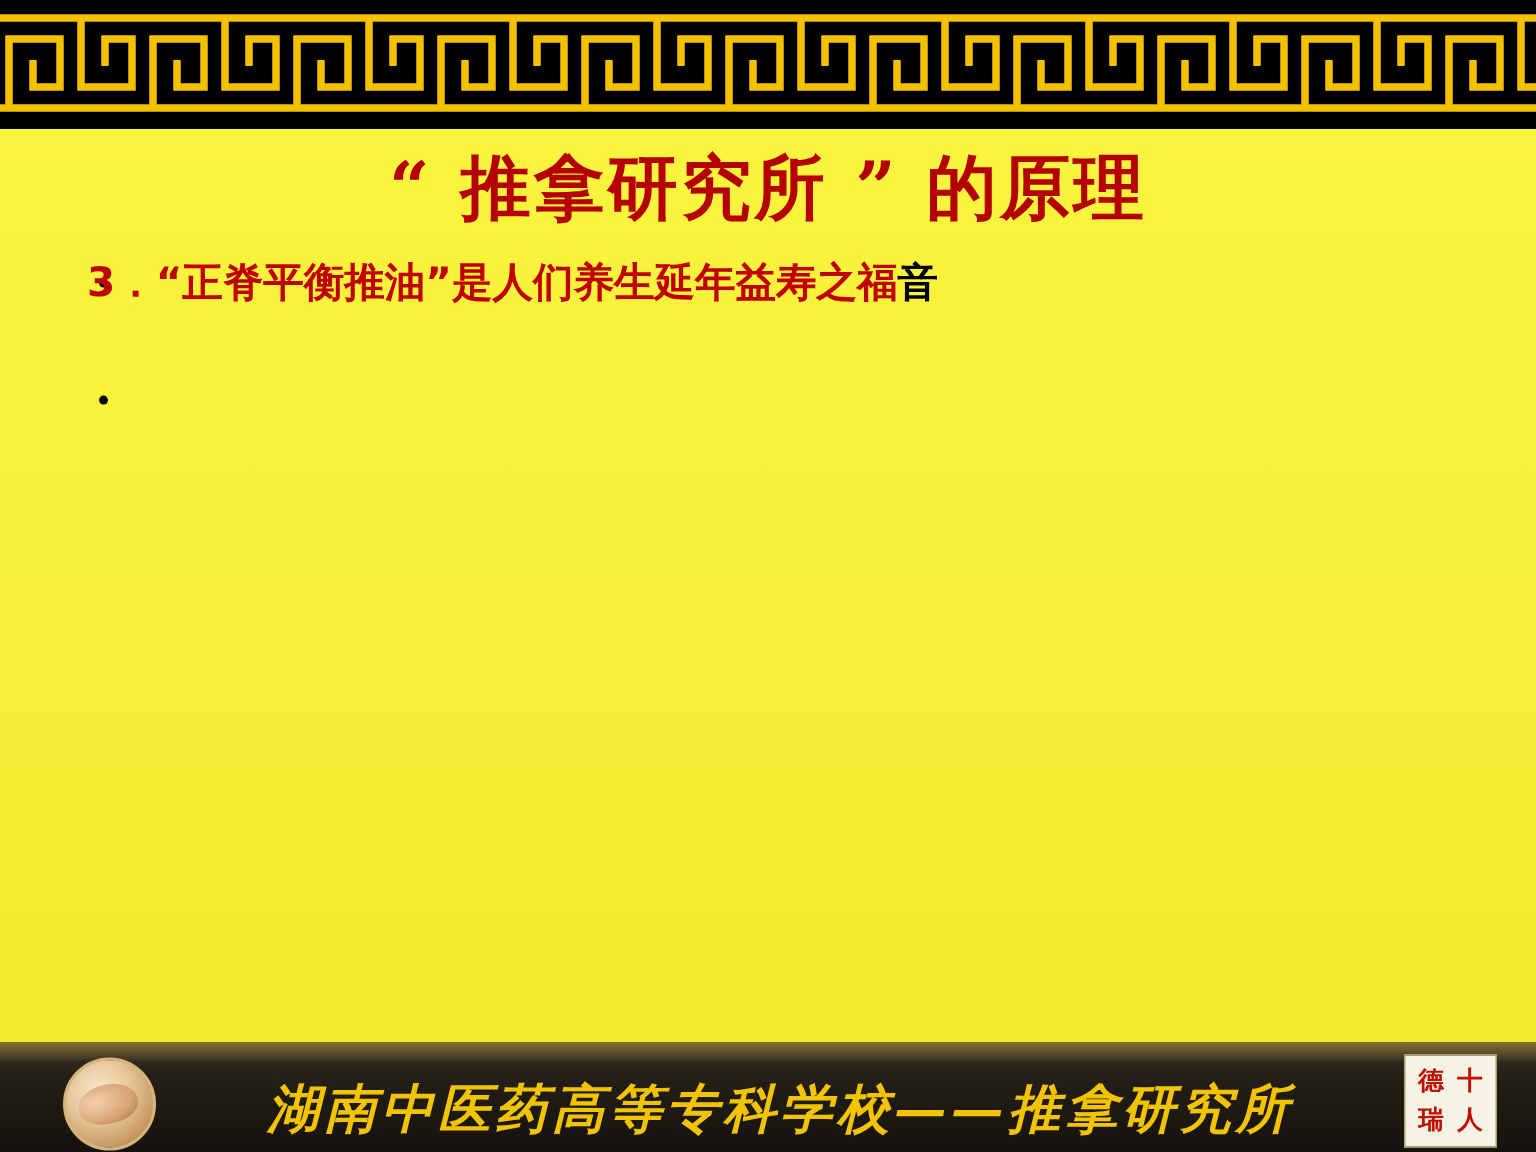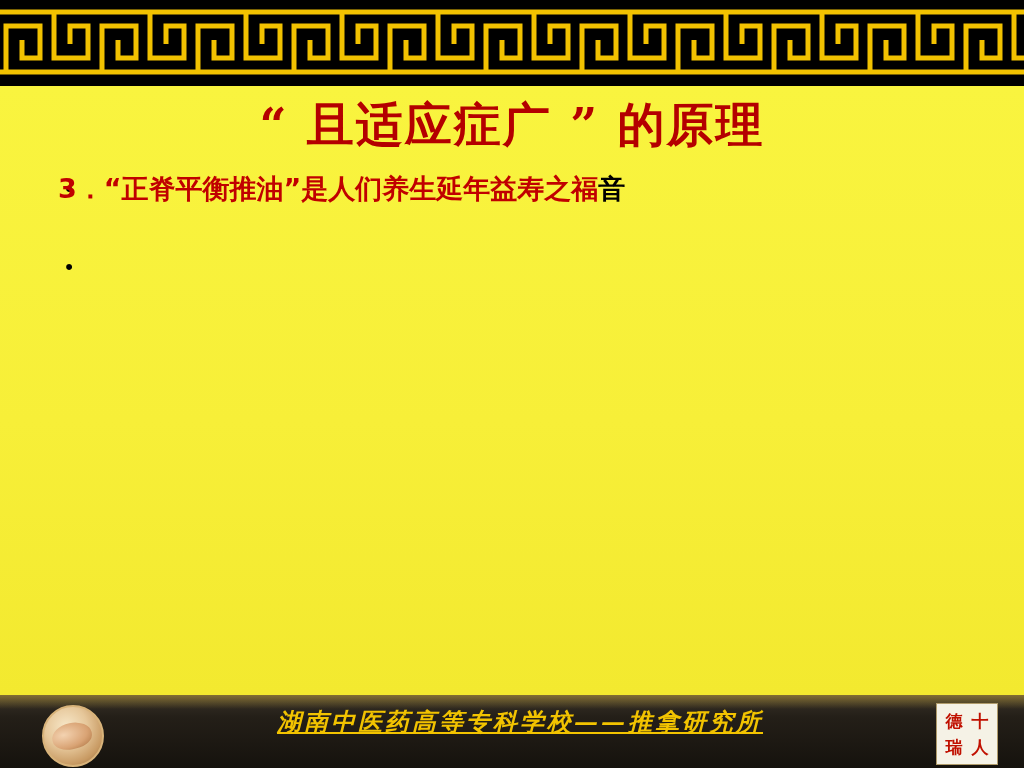--- a/index.html
+++ b/index.html
@@ -113,31 +113,30 @@
   }
   .bottom-glow {
     position: absolute;
     left: 0; top: 0;
     width: 1024px; height: 14px;
     background: linear-gradient(180deg, rgba(190,160,60,0.55), rgba(0,0,0,0));
   }
   .bottom-text {
     position: absolute;
     left: 150px;
-    top: 11px;
+    top: 21px;
     width: 740px;
     text-align: center;
     color: #f2c300;
     font-family: "DejaVu Serif", "Liberation Serif", serif;
     font-weight: bold;
     font-style: italic;
-    font-size: 24px;
+    font-size: 35px;
     letter-spacing: 3px;
     white-space: nowrap;
-    text-decoration: underline;
   }
   .logo-circle {
     position: absolute;
     left: 42px;
     top: 705px;
     width: 58px;
     height: 58px;
     border-radius: 50%;
     background: radial-gradient(circle at 38% 34%, #f7e7c8 0%, #e6c79a 40%, #c89a63 72%, #8a5f33 100%);
     border: 2px solid #d8b37a;
@@ -232,21 +231,21 @@
             <path d="M6,72 L6,26 L40,26 L40,58 L22,58 L22,40"></path>
             <path d="M54,12 L54,58 L88,58 L88,26 L70,26 L70,44"></path>
           </g>
         </g>
       </g>
     </svg>
   </div>
 
   <div class="content-panel">
 
-    <div class="title">“ 且适应症广 ” 的原理</div>
+    <div class="title">“ 推拿研究所 ” 的原理</div>
 
     <div class="bullets">
 
       <div class="bullet-row" style="height:40px;">
         <span class="bullet-dot" style="top:6px; left:62px;">•</span>
         <div class="line1">
           <span class="red">3．“正脊平衡推油”是人们养生延年益寿之福</span><span class="blk">音</span>
         </div>
       </div>
 

